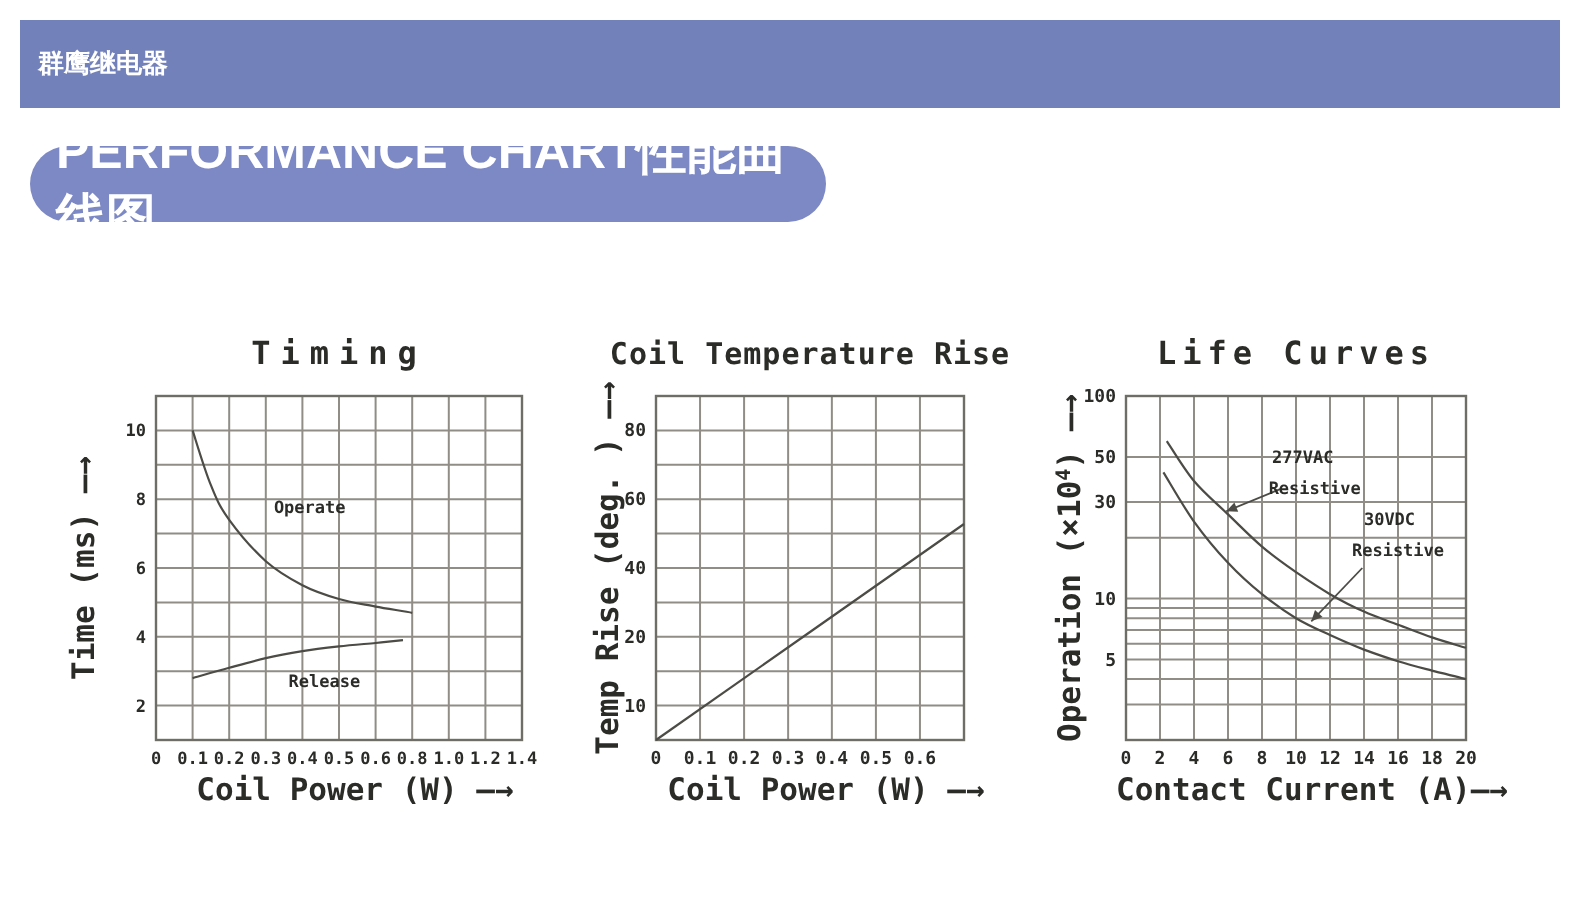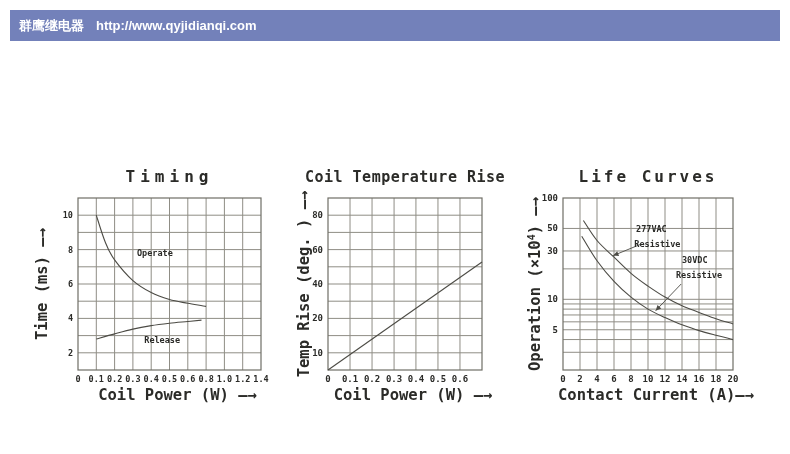--- a/index.html
+++ b/index.html
@@ -1,18 +1,18 @@
 <!DOCTYPE html>
 <html><head>
 <meta charset="utf-8">
 <style>
   html,body{margin:0;padding:0;background:#fff;}
   #page{position:relative;width:790px;height:454px;background:#ffffff;overflow:hidden;
         font-family:"Liberation Sans","DejaVu Sans",sans-serif;}
-  .header-bar{position:absolute;left:10px;top:10px;width:770px;height:31px;
+  .header-bar{position:absolute;left:10px;top:10px;width:770px;height:44px;
         background:#7381BA;color:#fff;display:flex;align-items:center;
         justify-content:space-between;box-sizing:border-box;padding:0 45px 0 9px;}
   .header-left{display:flex;align-items:center;gap:12px;font-weight:bold;font-size:13px;}
   .header-model{font-weight:bold;font-size:19px;letter-spacing:2.5px;}
   .title-badge{position:absolute;left:15px;top:73px;width:398px;height:38px;
         background:#7D89C4;border-radius:19px;color:#fff;display:flex;align-items:center;
         box-sizing:border-box;padding-left:13px;font-size:25px;font-weight:bold;}
   svg.chart{position:absolute;top:158px;}
   #chart0{left:20px;}
   #chart1{left:285px;}
@@ -20,24 +20,26 @@
   svg.chart text{font-family:"DejaVu Sans Mono","Liberation Mono",monospace;fill:#2b2b28;}
 </style>
 </head>
 <body>
 
 <div id="page">
 
   <div class="header-bar" style="background: rgb(115, 129, 186);">
     <div class="header-left">
       <span>群鹰继电器</span>
-      <span>http://www.qyjidianqi.com</span>
     </div>
   </div>
 
+  <div class="title-badge" style="background: rgb(125, 137, 196);">
+    <span>PERFORMANCE CHART性能曲线图</span>
+  </div>
 
   <svg id="chart0" class="chart" width="262" height="250">
       <line x1="76.3" y1="40" x2="76.3" y2="212" stroke="#8F8D85" stroke-width="1"></line>
       <line x1="94.6" y1="40" x2="94.6" y2="212" stroke="#8F8D85" stroke-width="1"></line>
       <line x1="112.9" y1="40" x2="112.9" y2="212" stroke="#8F8D85" stroke-width="1"></line>
       <line x1="131.2" y1="40" x2="131.2" y2="212" stroke="#8F8D85" stroke-width="1"></line>
       <line x1="149.5" y1="40" x2="149.5" y2="212" stroke="#8F8D85" stroke-width="1"></line>
       <line x1="167.8" y1="40" x2="167.8" y2="212" stroke="#8F8D85" stroke-width="1"></line>
       <line x1="186.1" y1="40" x2="186.1" y2="212" stroke="#8F8D85" stroke-width="1"></line>
       <line x1="204.4" y1="40" x2="204.4" y2="212" stroke="#8F8D85" stroke-width="1"></line>

